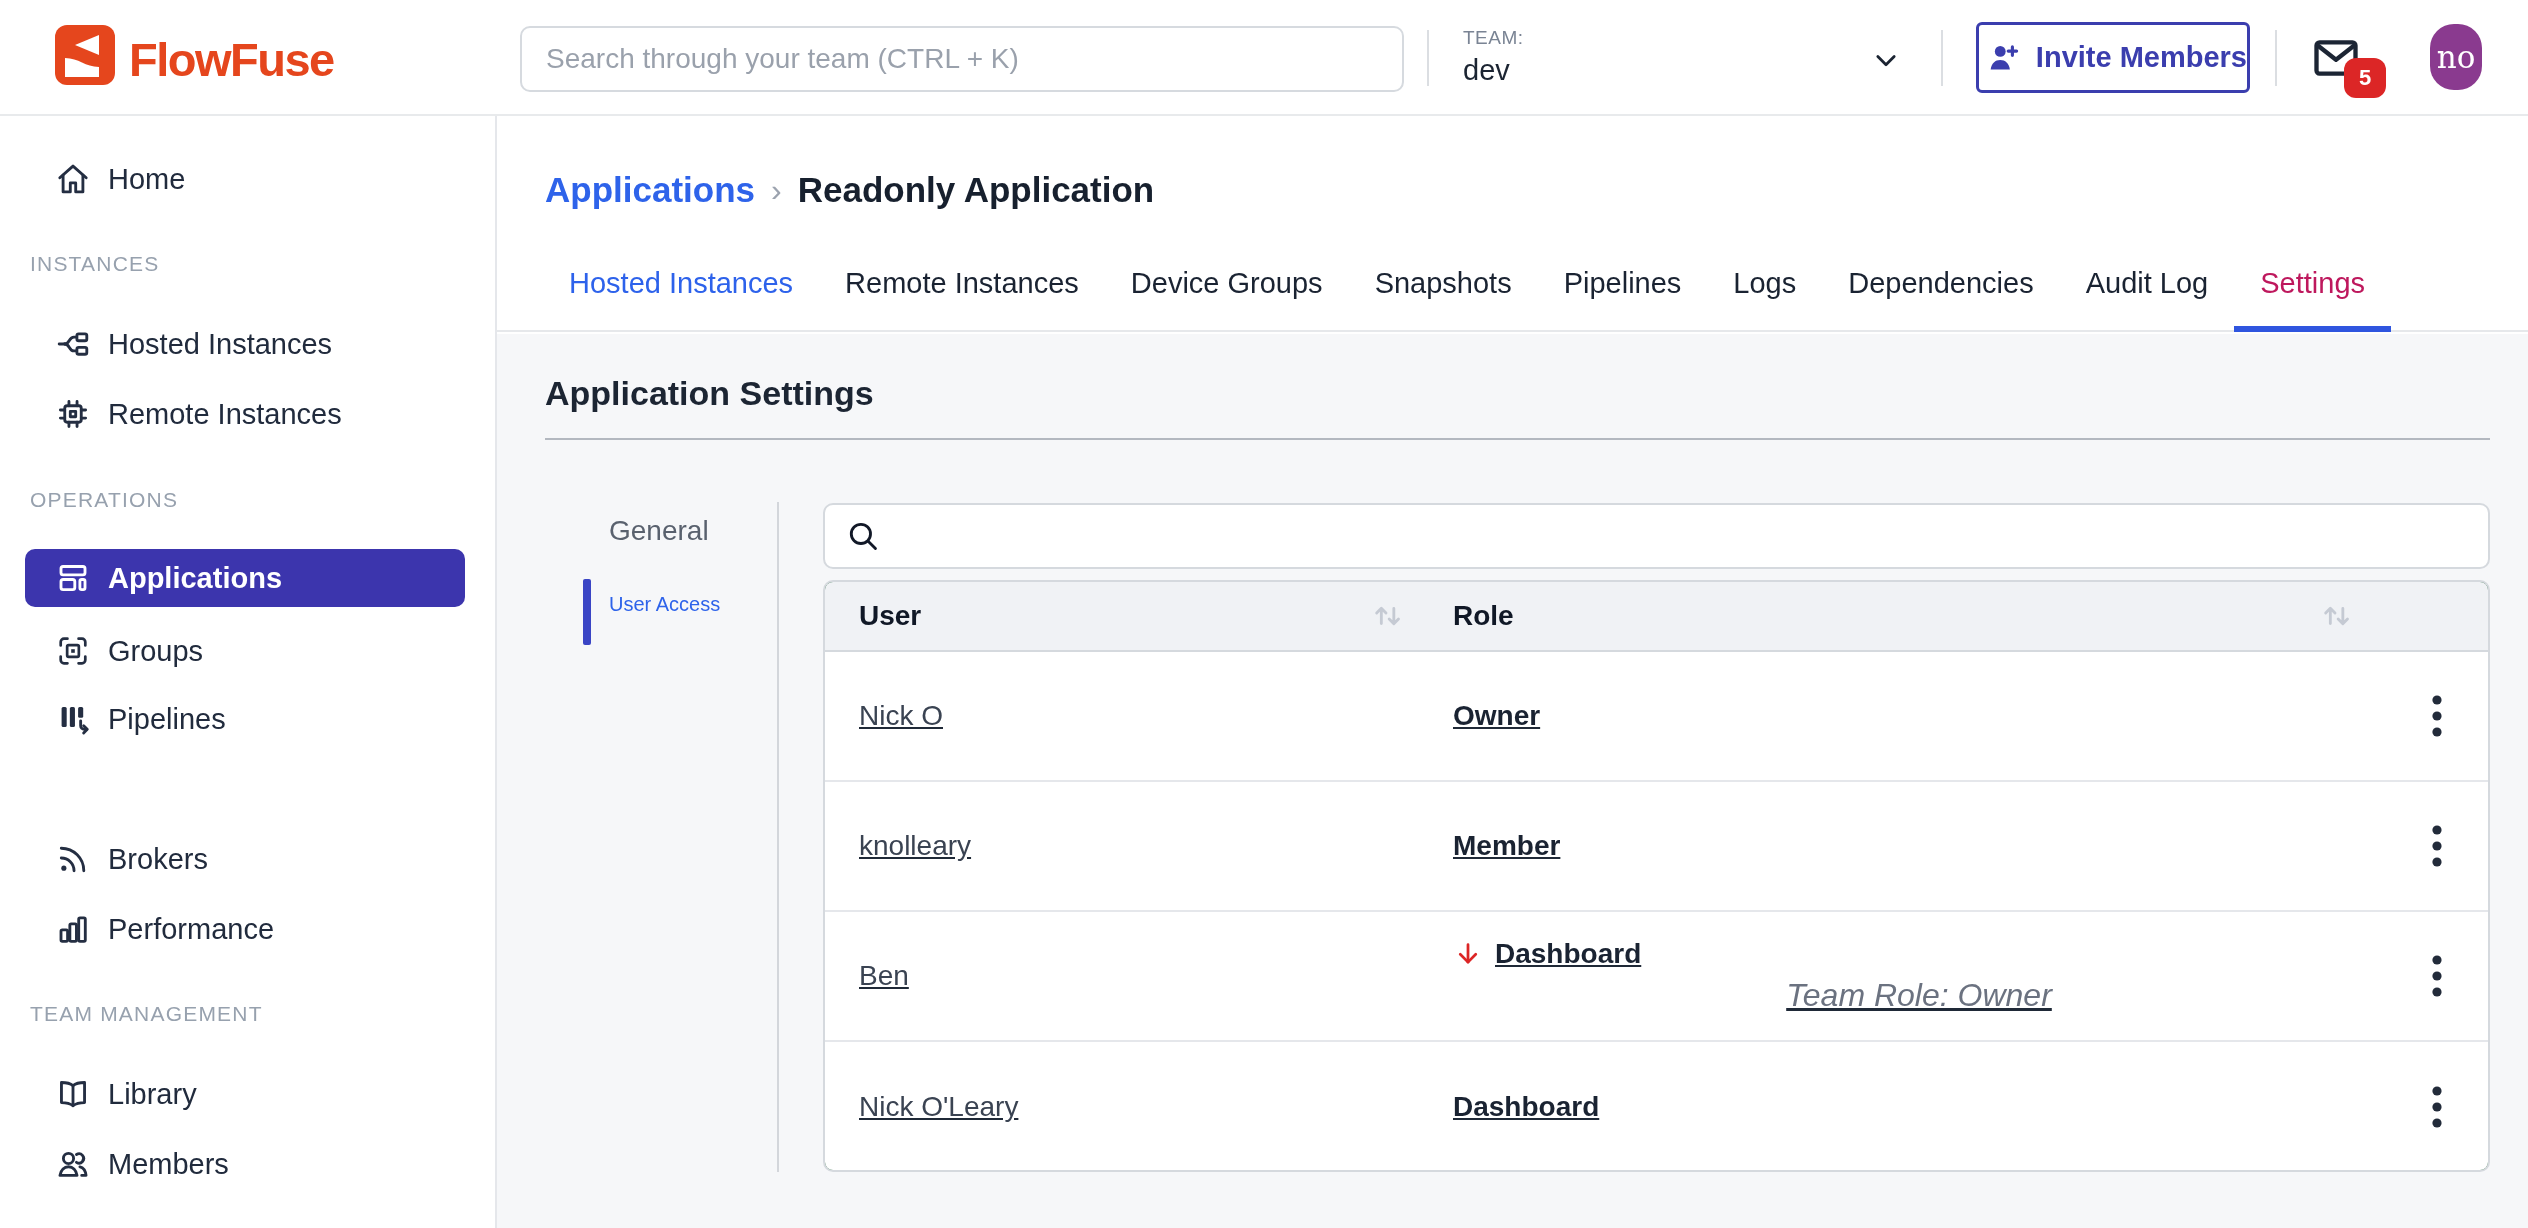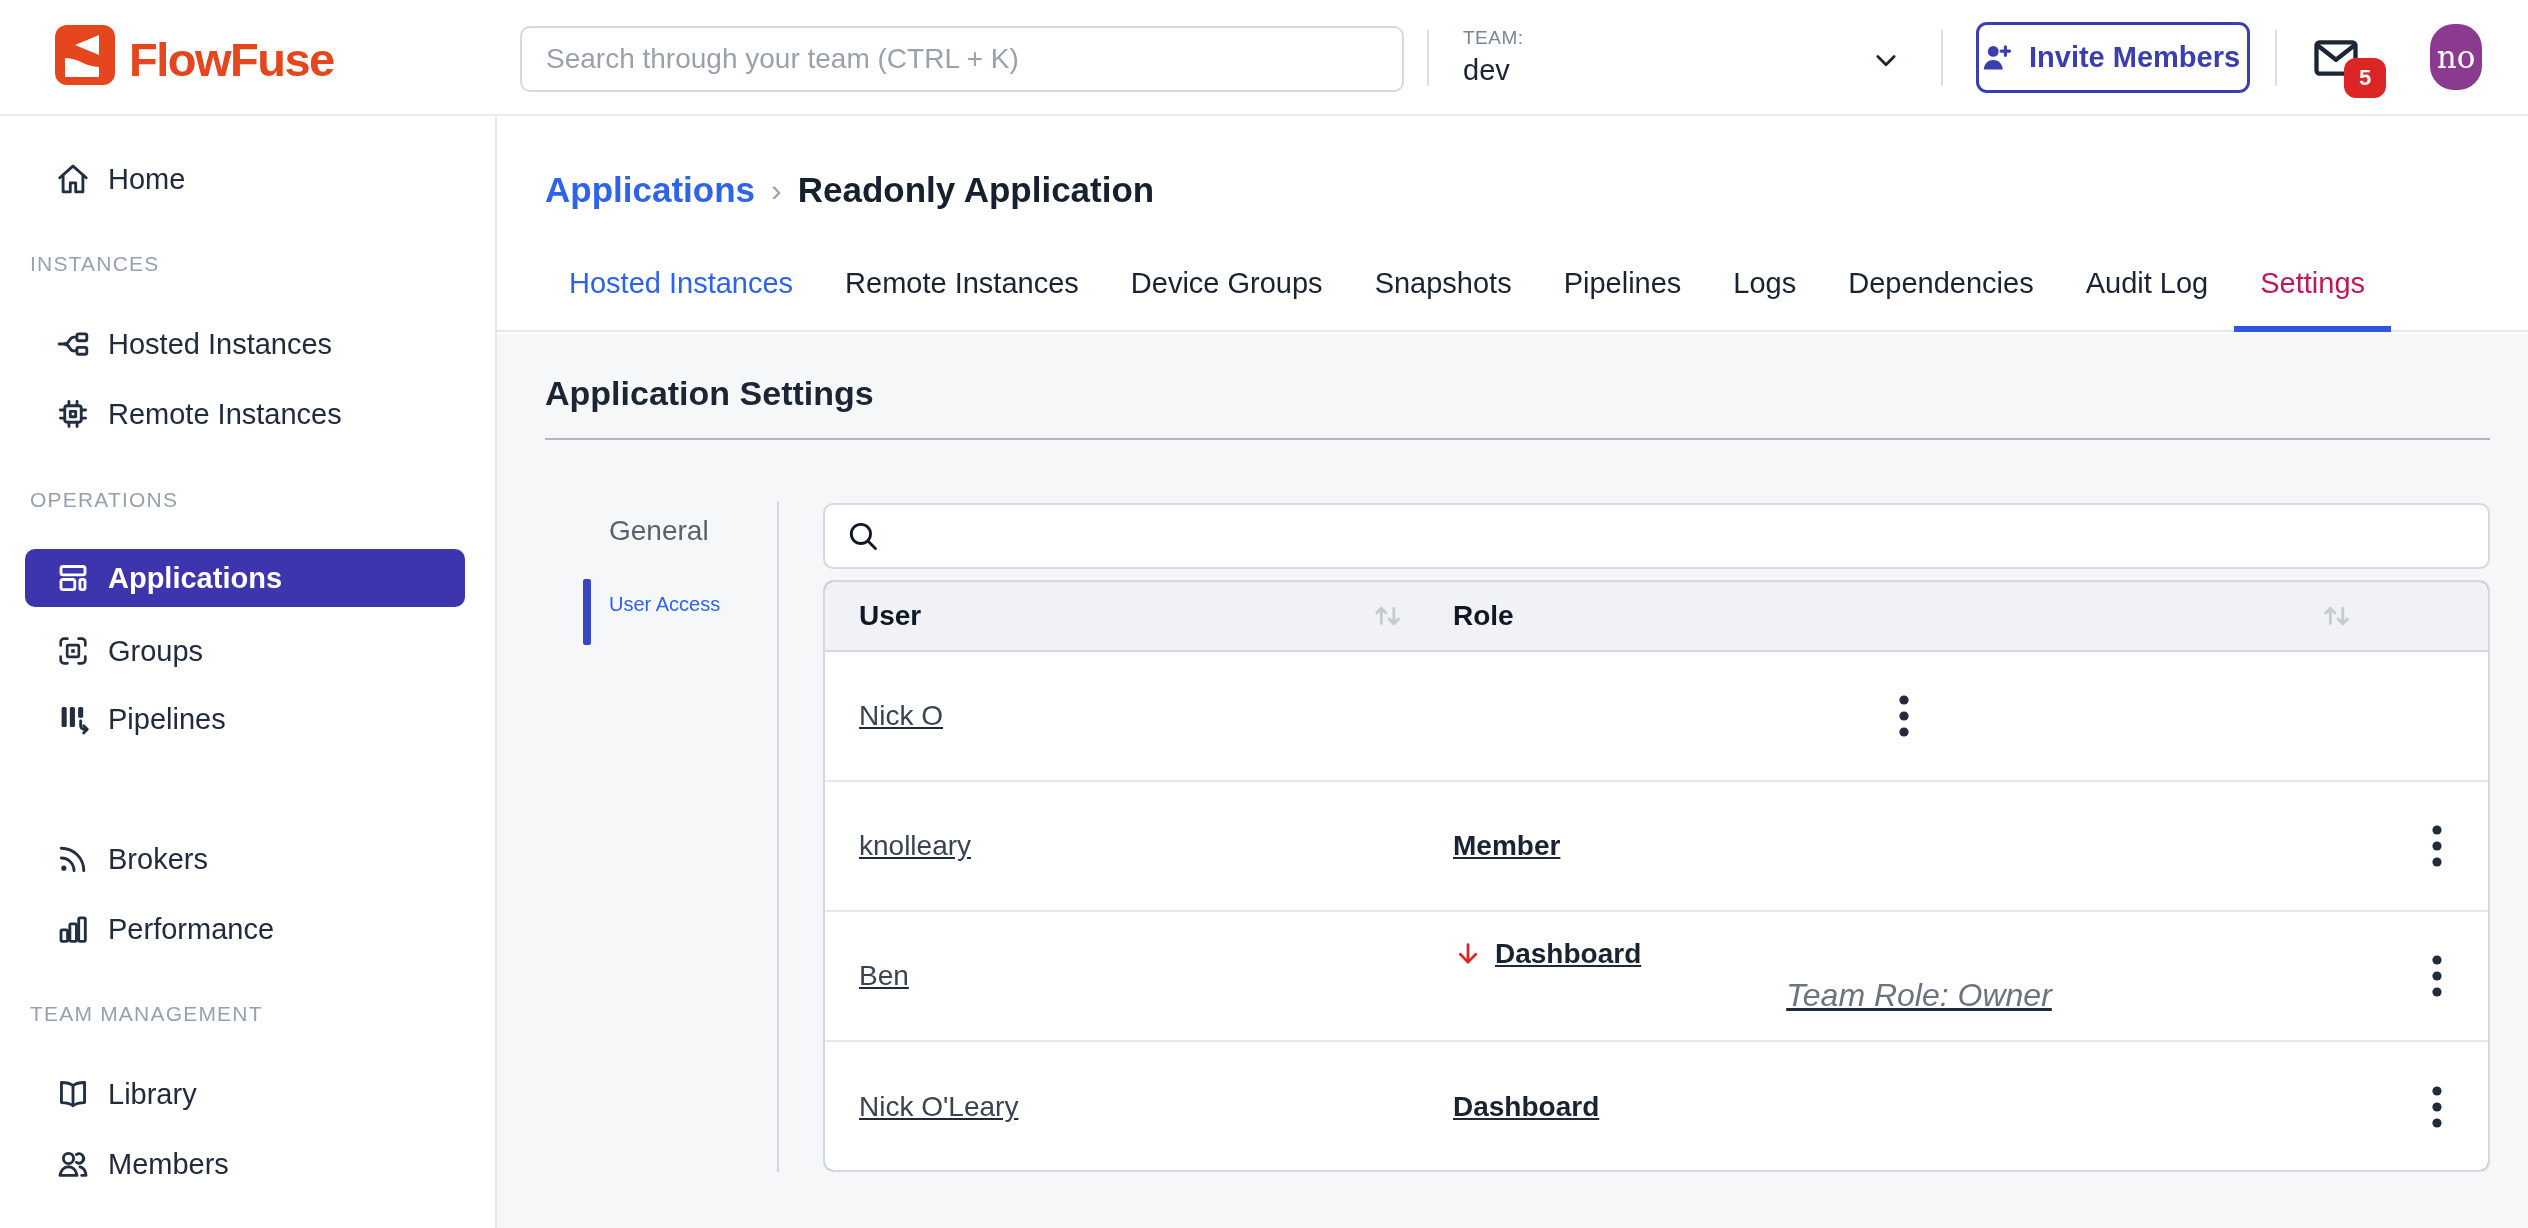--- a/index.html
+++ b/index.html
@@ -17,22 +17,22 @@
   .hsearch { position:absolute; left:520px; top:26px; width:884px; height:66px;
     border:2px solid #d6dadf; border-radius:10px; background:#fff; font-size:28px;
     padding:0 24px; color:#374151; outline:none; }
   .hsearch::placeholder { color:#9aa1ac; }
   .vdiv { position:absolute; top:30px; width:2px; height:56px; background:#dbdee2; }
   .team { position:absolute; left:1463px; top:27px; }
   .team-label { font-size:19px; color:#7a8494; letter-spacing:.5px; }
   .team-name { font-size:29px; color:#1b2432; margin-top:5px; }
   .chev { position:absolute; left:1872px; top:46px; }
   .invite-btn { position:absolute; left:1976px; top:22px; width:274px; height:71px;
-    border:3px solid #3b3eae; border-radius:11px; background:#fff; display:flex;
-    align-items:center; justify-content:flex-start; gap:14px; color:#3b3eae;
+    border:3px solid #3b3eae; border-radius:6px; background:#fff; display:flex;
+    align-items:center; justify-content:flex-end; gap:14px; color:#3b3eae;
     font-size:29px; font-weight:bold; cursor:pointer; }
   .mail { position:absolute; left:2310px; top:32px; width:52px; height:52px; }
   .badge { position:absolute; left:2344px; top:58px; min-width:42px; height:40px;
     background:#dc2626; color:#fff; font-size:22px; font-weight:bold; border-radius:12px;
     display:flex; align-items:center; justify-content:center; padding:0 6px; }
   .avatar { position:absolute; left:2430px; top:24px; width:52px; height:66px;
     background:#8a3a8f; border-radius:24px; color:#fff; display:flex; align-items:center;
     justify-content:center; font-family:"DejaVu Serif", serif; font-size:31px; }
 
   
@@ -336,20 +336,21 @@
                 <path d="M8 16.5V7.5M5.2 10.2L8 7.4l2.8 2.8"></path>
                   <path d="M15.5 7.5v9M12.7 13.8l2.8 2.8 2.8-2.8"></path>
               </svg>
             </span>
           </div>
           <div></div>
         </div>
 
         <div class="trow">
           <div class="td-user">Nick O</div>
+          <div class="td-role">Owner</div>
           <button class="kebab">
             <svg width="18" height="48" viewBox="0 0 18 48" fill="#222b3a">
                 <circle cx="9" cy="8" r="4.6"></circle>
                 <circle cx="9" cy="24" r="4.6"></circle>
                 <circle cx="9" cy="40" r="4.6"></circle>
               </svg>
           </button>
         </div>
 
         <div class="trow">

